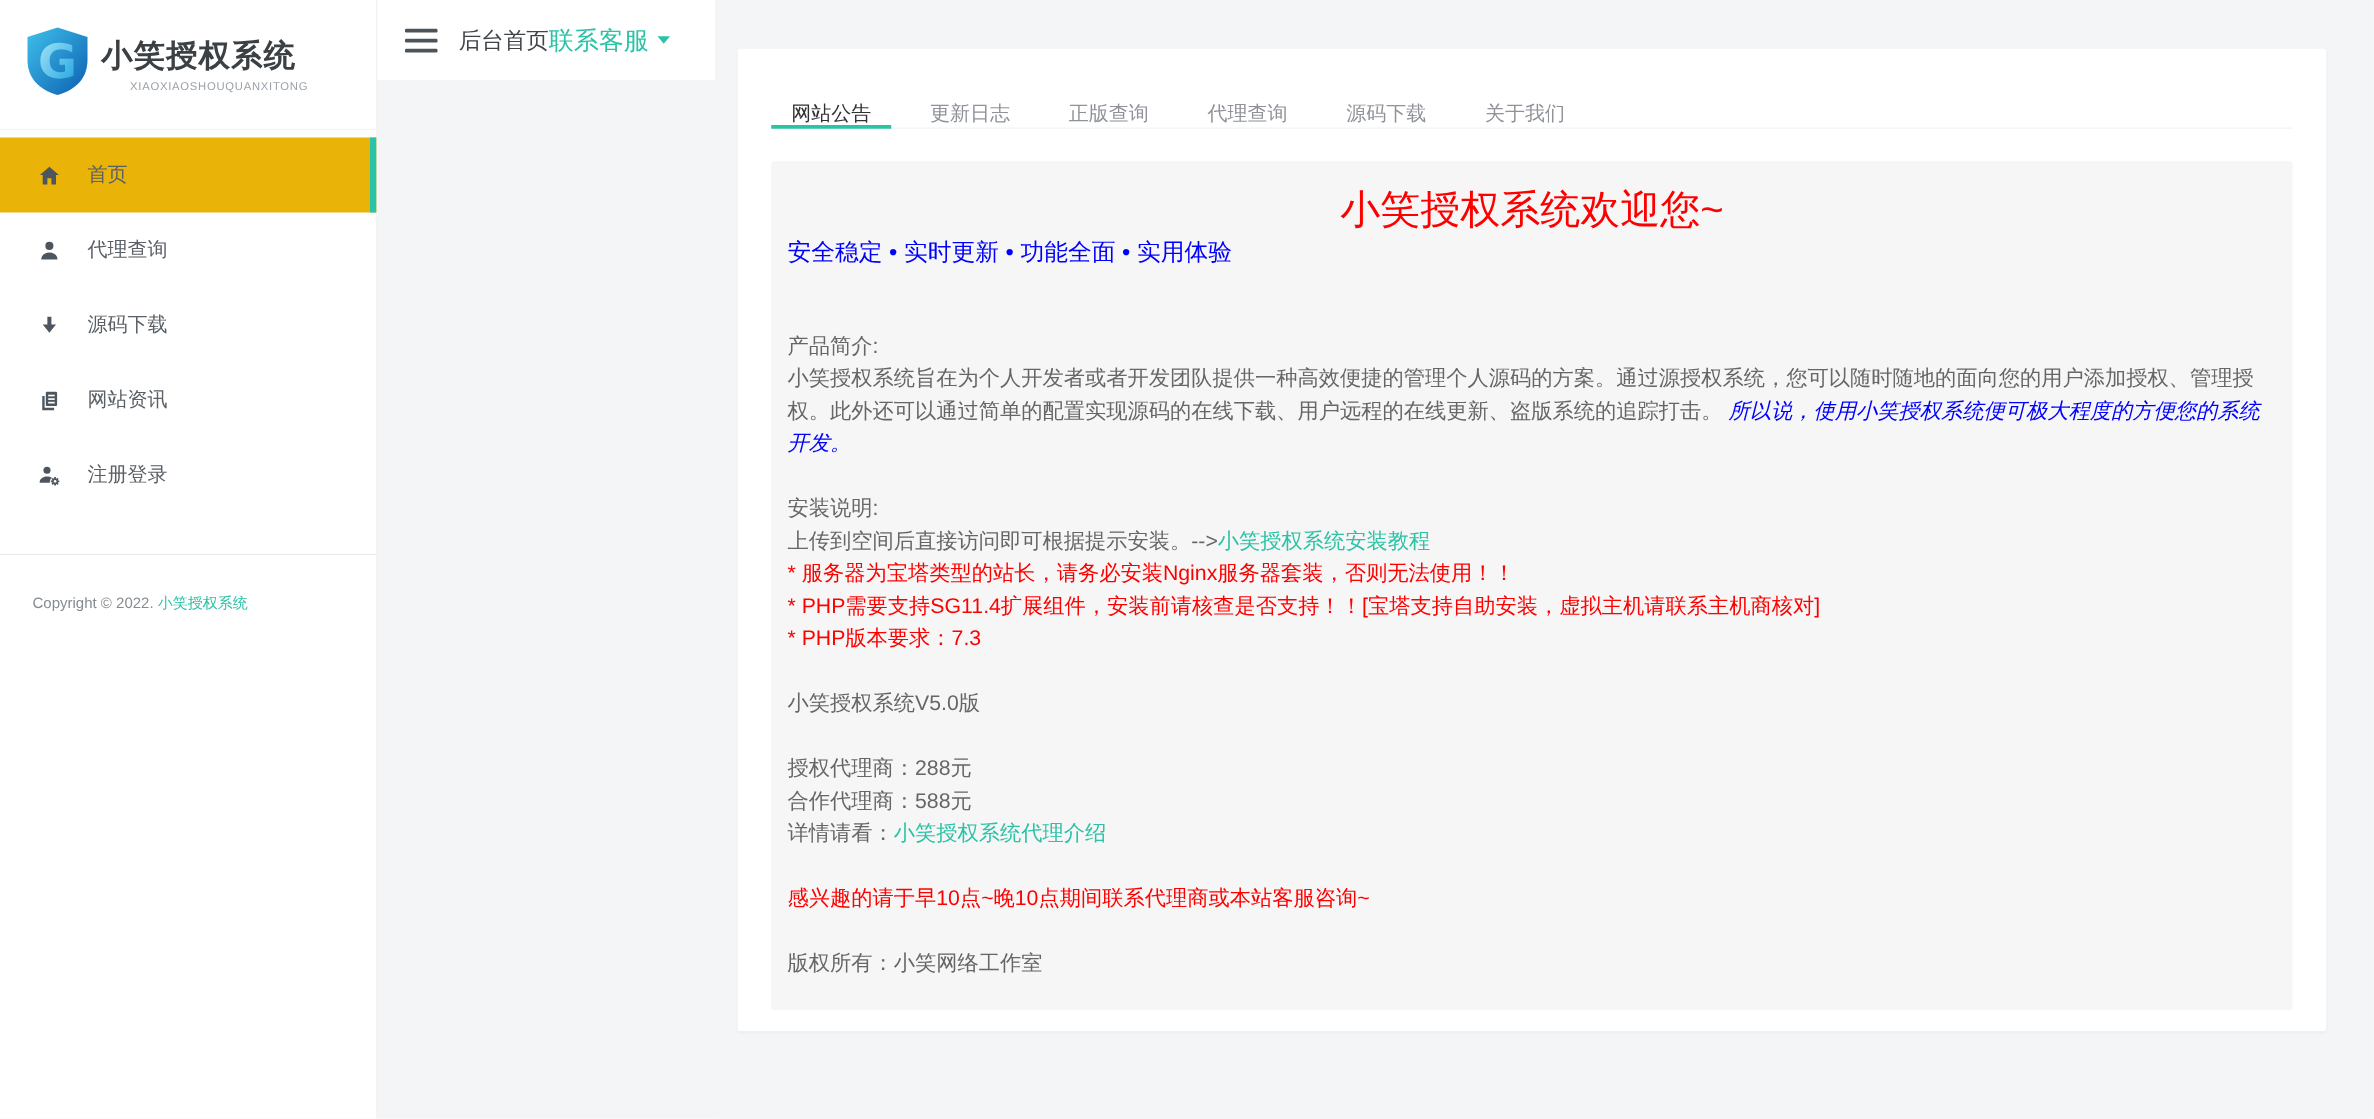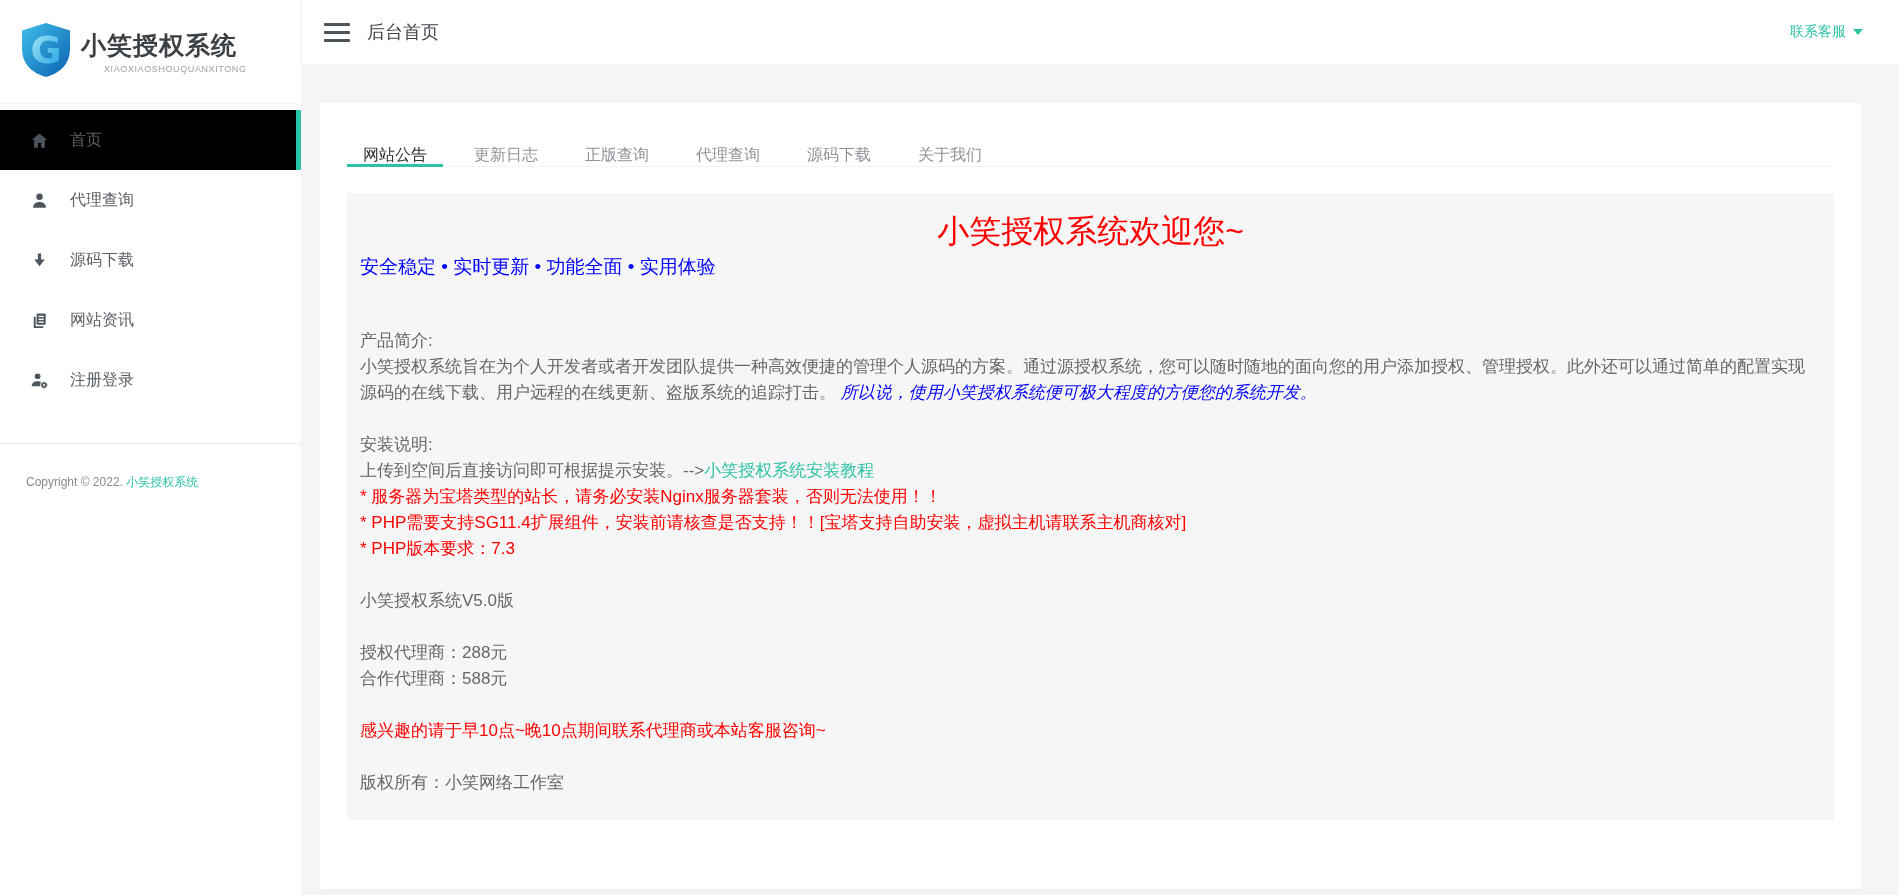--- a/index.html
+++ b/index.html
@@ -36,44 +36,44 @@
   .menu{margin-top:6px;}
   .menu-item{
     height:60px;display:flex;align-items:center;
     padding-left:30px;font-size:16px;color:#5a6066;cursor:pointer;
   }
   .menu-item .mi-icon{
     width:19px;height:19px;margin-right:21px;color:#4d565e;
     display:inline-flex;align-items:center;justify-content:center;
   }
   .menu-item.active{
-    background:#000000;border-right:5px solid var(--accent);
+    background:#eab308;border-right:5px solid var(--accent);
   }
   .side-divider{margin-top:33px;border-top:1px solid #ececec;}
   .copyright{
     padding:26px 0 0 26px;width:256px;
     font-size:12px;line-height:25px;color:#868b90;
   }
   .copyright-inner{width:230px;}
   .copyright a{color:var(--accent);text-decoration:none;cursor:pointer;}
 
   
-  .main{flex:1;display:flex;flex-direction:column;min-width:0;}
+  .main{flex:1;display:flex;flex-direction:row;min-width:0;}
   .topbar{
     height:64px;background:#ffffff;
     display:flex;align-items:center;
     padding:0 36px 0 20px;
   }
   .hamburger{display:inline-flex;flex-direction:column;cursor:pointer;padding:4px 2px;}
   .hamburger .bar{width:26px;height:3px;background:#4c545b;border-radius:1px;}
   .hamburger .bar + .bar{margin-top:5px;}
   .topbar-title{margin-left:15px;font-size:18px;color:#3e4449;}
   .contact{
     margin-left:auto;display:inline-flex;align-items:center;
-    color:var(--accent);font-size:14px;cursor:pointer;text-decoration:none;
+    color:var(--accent);font-size:20px;cursor:pointer;text-decoration:none;
   }
   .caret{
     width:0;height:0;margin-left:7px;
     border-left:5px solid transparent;border-right:5px solid transparent;
     border-top:6px solid var(--accent);
   }
 
   
   .content{flex:1;background:var(--page-bg);padding:39px 38px 6px 18px;}
   .card{
@@ -231,20 +231,21 @@
               <div class="line"><span class="seg-text">安装说明:</span></div>
               <div class="line"><span class="seg-text">上传到空间后直接访问即可根据提示安装。--&gt;</span><a class="seg-link">小笑授权系统安装教程</a></div>
               <div class="line"><span class="seg-red">* 服务器为宝塔类型的站长，请务必安装Nginx服务器套装，否则无法使用！！</span></div>
               <div class="line"><span class="seg-red">* PHP需要支持SG11.4扩展组件，安装前请核查是否支持！！[宝塔支持自助安装，虚拟主机请联系主机商核对]</span></div>
               <div class="line"><span class="seg-red">* PHP版本要求：7.3</span></div>
               <div class="line"></div>
               <div class="line"><span class="seg-text">小笑授权系统V5.0版</span></div>
               <div class="line"></div>
               <div class="line"><span class="seg-text">授权代理商：288元</span></div>
               <div class="line"><span class="seg-text">合作代理商：588元</span></div>
+              <div class="line"><span class="seg-text">详情请看：</span><a class="seg-link">小笑授权系统代理介绍</a></div>
               <div class="line"></div>
               <div class="line"><span class="seg-red">感兴趣的请于早10点~晚10点期间联系代理商或本站客服咨询~</span></div>
               <div class="line"></div>
               <div class="line"><span class="seg-text">版权所有：小笑网络工作室</span></div>
             </div>
         </div>
 
       </div>
     </div>
   </div>

